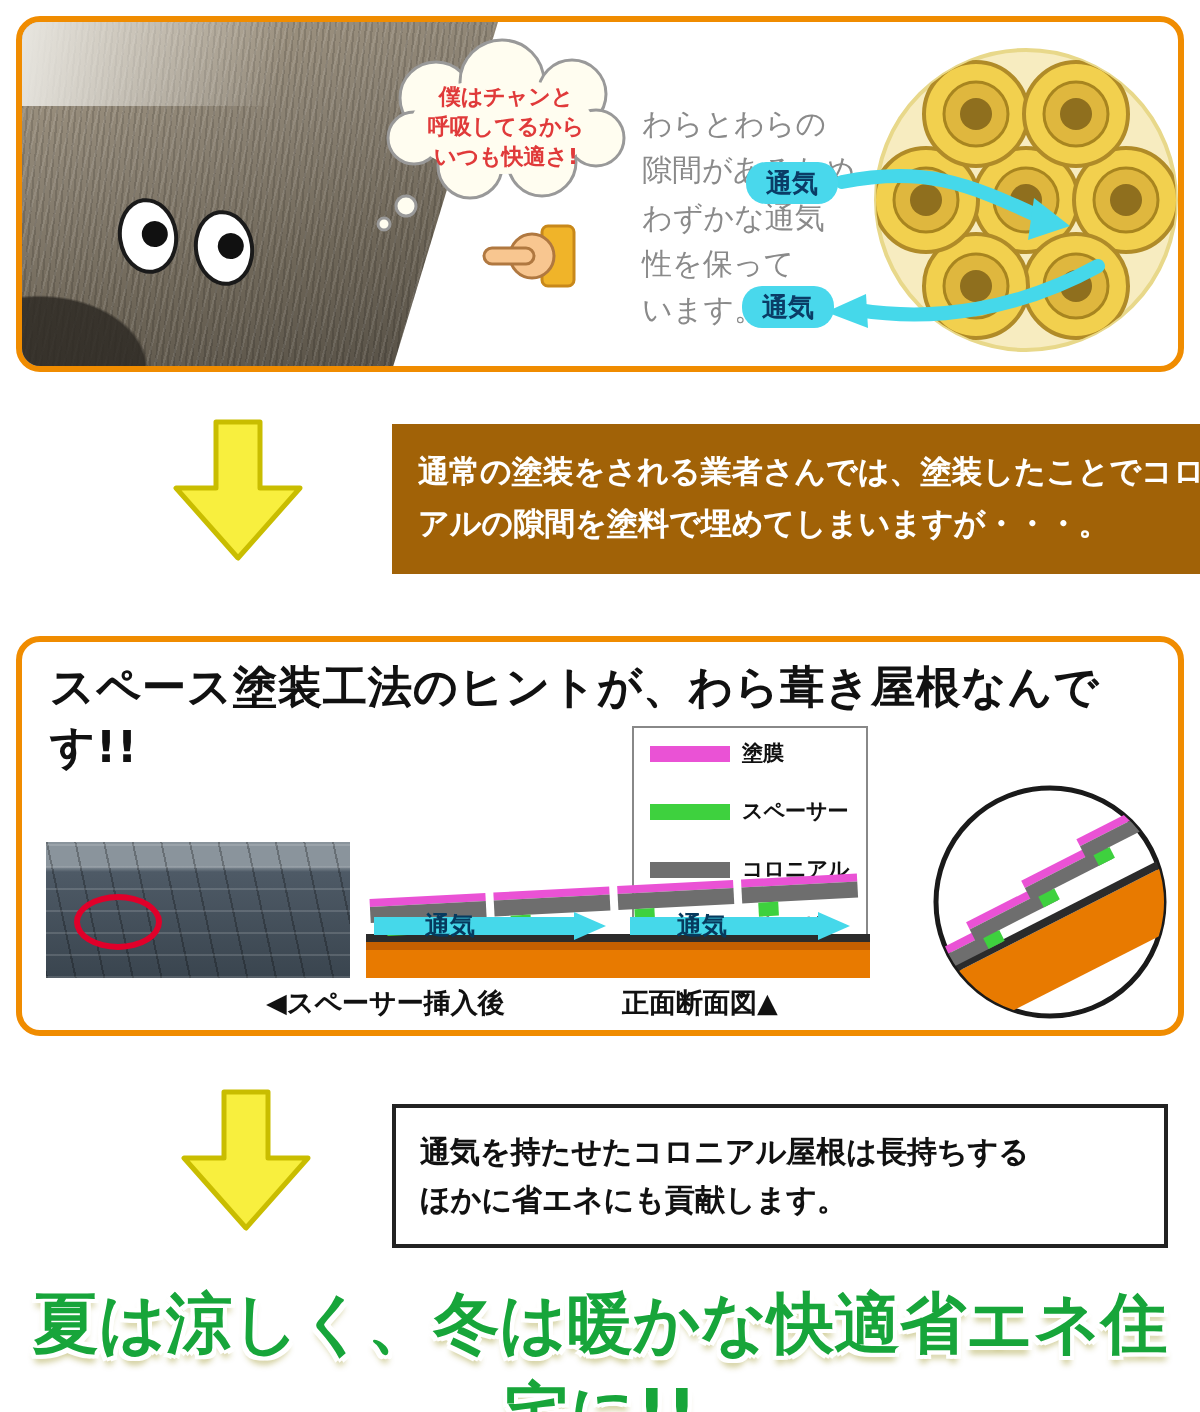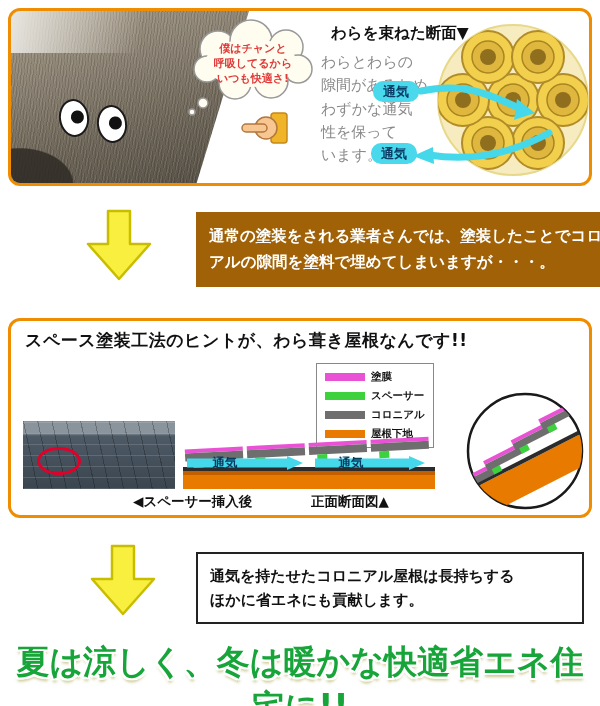--- a/index.html
+++ b/index.html
@@ -45,26 +45,26 @@
   .down-arrow { position:absolute; }
   .arrow1 { left:82px; top:208px; }
   .arrow2 { left:86px; top:543px; }
   .red-box { position:absolute; left:196px; top:212px; width:444px; background:#a16207;
              color:#fff; font-weight:bold; font-size:15.5px; line-height:1.7; padding:11px 13px; }
   .white-box { position:absolute; left:196px; top:552px; width:388px; background:#fff;
              border:2px solid #222; color:#111; font-weight:bold; font-size:15px;
              line-height:1.6; padding:10px 12px; white-space:pre-line; }
 
   
-  .s2-title { position:absolute; left:14px; top:8px; font-size:17px; font-weight:bold;
+  .s2-title { position:absolute; left:14px; top:8px; font-size:22px; font-weight:bold;
               color:#111; letter-spacing:.5px; }
   .s2-body  { position:absolute; left:16px; top:40px; font-size:13.5px; color:#111;
               line-height:1.5; white-space:pre-line; }
   .legend { position:absolute; left:305px; top:42px; border:1px solid #888; background:#fff;
-            padding:6px 8px; display:flex; flex-direction:column; gap:5px; }
+            padding:6px 8px; display:flex; flex-direction:column; gap:15px; }
   .legend-row { display:flex; align-items:center; gap:6px; }
   .legend-label { font-size:10.5px; font-weight:600; color:#111; }
   .circle-label { position:absolute; left:456px; top:46px; background:#ffe600; color:#000;
             font-weight:bold; font-size:12.5px; line-height:1.3; white-space:pre-line;
             text-align:center; padding:2px 8px; z-index:3; }
   .cross-circle { position:absolute; left:452px; top:68px; z-index:2; }
   .roof-photo { position:absolute; left:12px; top:100px; width:152px; height:68px;
             background:
               repeating-linear-gradient(0deg, rgba(255,255,255,.14) 0 1px, transparent 1px 11px),
               repeating-linear-gradient(78deg, rgba(0,0,0,.25) 0 1px, transparent 1px 14px),
@@ -113,21 +113,20 @@
 呼吸してるから
 いつも快適さ!</div>
     </div>
 
     <svg class="hand" width="48" height="38" viewBox="0 0 48 38">
       <rect x="30" y="4" width="16" height="30" rx="3" fill="#f0b429" stroke="#c8881a" stroke-width="1.5"></rect>
       <circle cx="25" cy="19" r="11" fill="#f8c690" stroke="#b07840" stroke-width="1.5"></circle>
       <rect x="1" y="15" width="25" height="8" rx="4" fill="#f8c690" stroke="#b07840" stroke-width="1.5"></rect>
     </svg>
 
-    <div class="s1-title">わらを束ねた断面▼</div>
     <div class="s1-body">わらとわらの
 隙間があるため、
 わずかな通気
 性を保って
 います。</div>
 
     <svg class="bundle" width="230" height="158" viewBox="0 0 230 158">
       <defs>
           <clipPath id="bc">
             <circle cx="142" cy="79" r="75"></circle>

